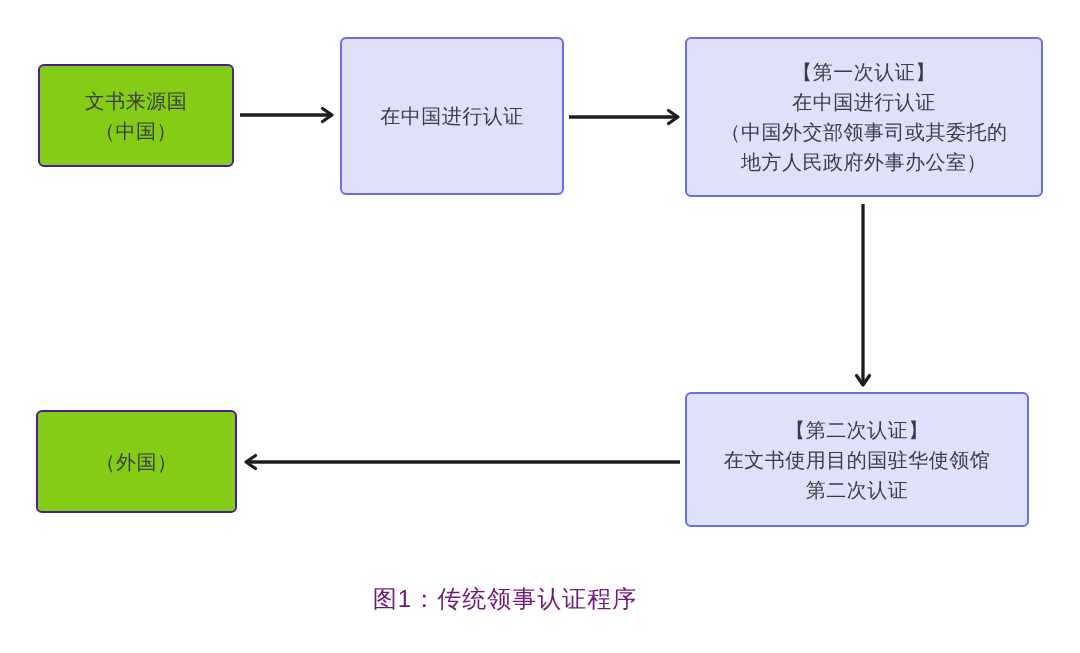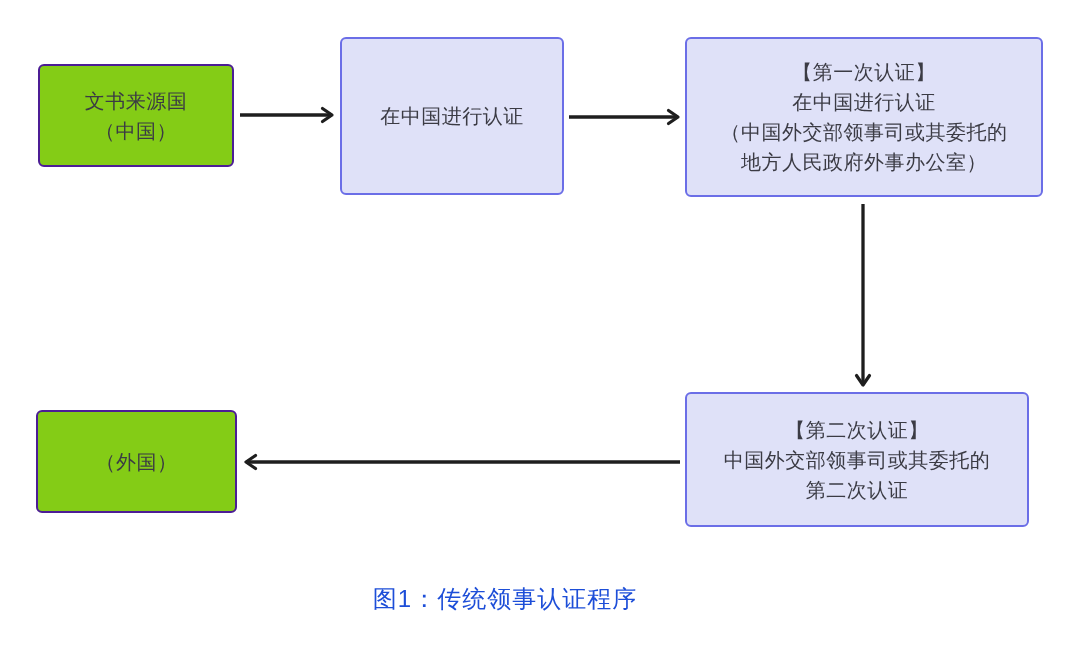--- a/index.html
+++ b/index.html
@@ -46,21 +46,21 @@
   .node-dest        { left: 36px;  top: 410px; width: 201px; height: 103px; }
   .caption {
     position: absolute;
     left: 0;
     top: 582px;
     width: 1010px;
     text-align: center;
     font-size: 24px;
     line-height: 34px;
     font-weight: 500;
-    color: #1d4ed8;
+    color: #701a75;
     letter-spacing: 1px;
   }
 </style>
 </head>
 <body>
 
 <div class="canvas">
 
   <svg class="arrows-layer" viewBox="0 0 1080 653" xmlns="http://www.w3.org/2000/svg">
     <defs>
@@ -85,21 +85,21 @@
 
   <div class="node purple node-first-auth">
     <div>【第一次认证】</div>
     <div>在中国进行认证</div>
     <div>（中国外交部领事司或其委托的</div>
     <div>地方人民政府外事办公室）</div>
   </div>
 
   <div class="node purple node-second-auth">
     <div>【第二次认证】</div>
-    <div>中国外交部领事司或其委托的</div>
+    <div>在文书使用目的国驻华使领馆</div>
     <div>第二次认证</div>
   </div>
 
   <div class="node pink node-dest">
     <div>（外国）</div>
   </div>
 
   <div class="caption">图1：传统领事认证程序</div>
 
 </div>

